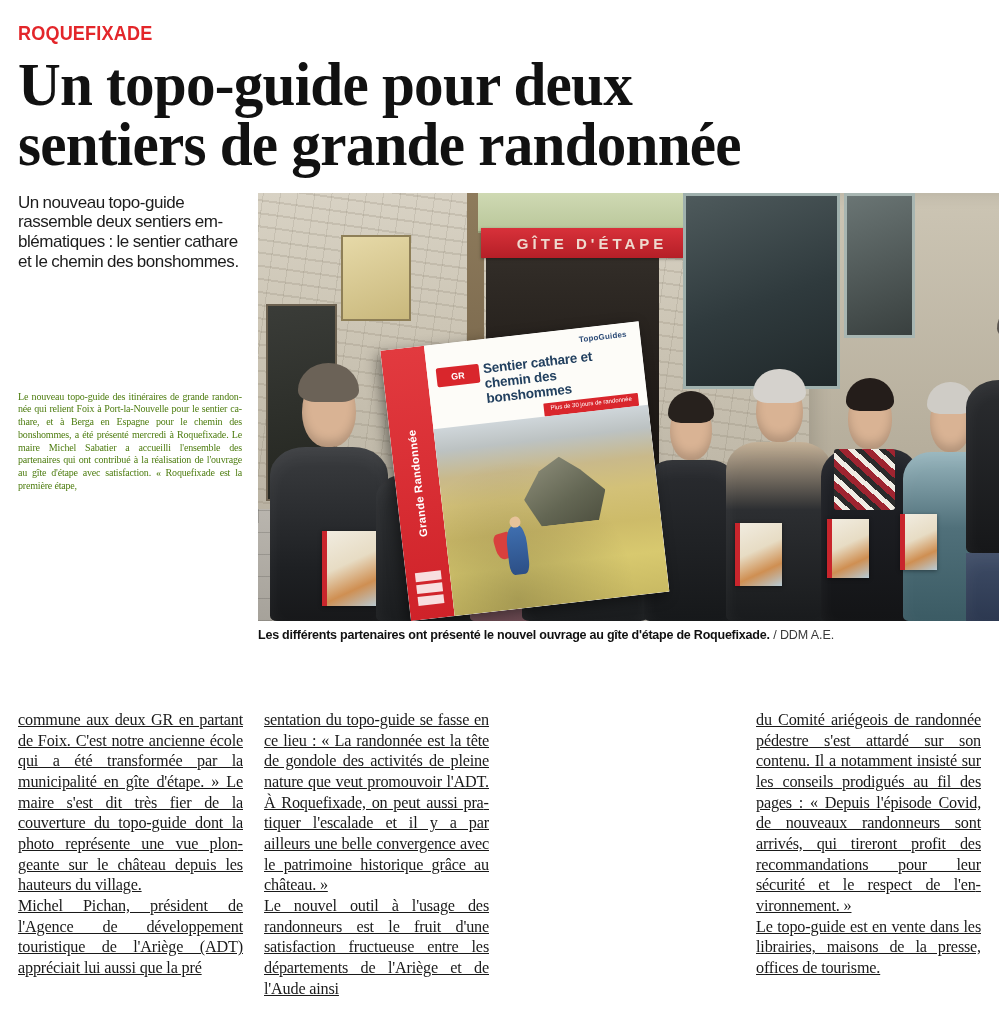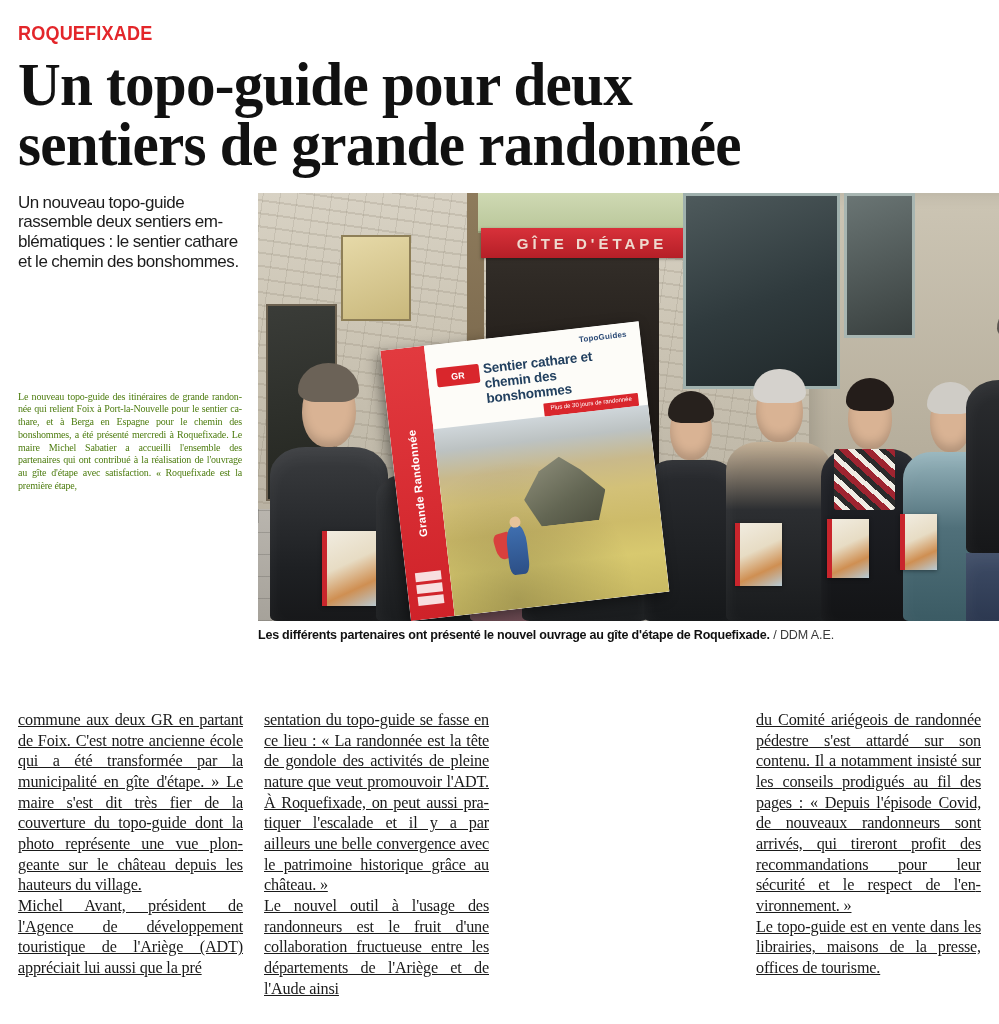--- a/index.html
+++ b/index.html
@@ -520,26 +520,26 @@
         <span class="cap-credit">/ DDM A.E.</span>
       </div>
     </div>
 
   </div>
 
   <div class="lower">
 
     <div class="col">
       <p>commune aux deux GR en partant de Foix. C'est notre an­cienne école qui a été trans­formée par la municipalité en gîte d'étape. » Le maire s'est dit très fier de la couverture du topo-guide dont la photo représente une vue plon­geante sur le château depuis les hauteurs du village.</p>
-      <p>Michel Avant, président de l'Agence de développement touristique de l'Ariège (ADT) appréciait lui aussi que la pré­</p>
+      <p>Michel Pichan, président de l'Agence de développement touristique de l'Ariège (ADT) appréciait lui aussi que la pré­</p>
     </div>
 
     <div class="col">
       <p>sentation du topo-guide se fasse en ce lieu : « La randon­née est la tête de gondole des activités de pleine nature que veut promouvoir l'ADT. À Ro­quefixade, on peut aussi pra­tiquer l'escalade et il y a par ailleurs une belle conver­gence avec le patrimoine his­torique grâce au château. »</p>
-      <p>Le nouvel outil à l'usage des randonneurs est le fruit d'une collaboration fructueuse en­tre les départements de l'Ariège et de l'Aude ainsi</p>
+      <p>Le nouvel outil à l'usage des randonneurs est le fruit d'une satisfaction fructueuse en­tre les départements de l'Ariège et de l'Aude ainsi</p>
     </div>
 
     <div class="col">
     </div>
 
     <div class="col">
       <p>du Comité ariégeois de ran­donnée pédestre s'est attardé sur son contenu. Il a notam­ment insisté sur les conseils prodigués au fil des pages : « Depuis l'épisode Covid, de nouveaux randonneurs sont arrivés, qui tireront profit des recommandations pour leur sécurité et le respect de l'en­vironnement. »</p>
       <p>Le topo-guide est en vente dans les librairies, maisons de la presse, offices de tourisme.</p>
     </div>
 

